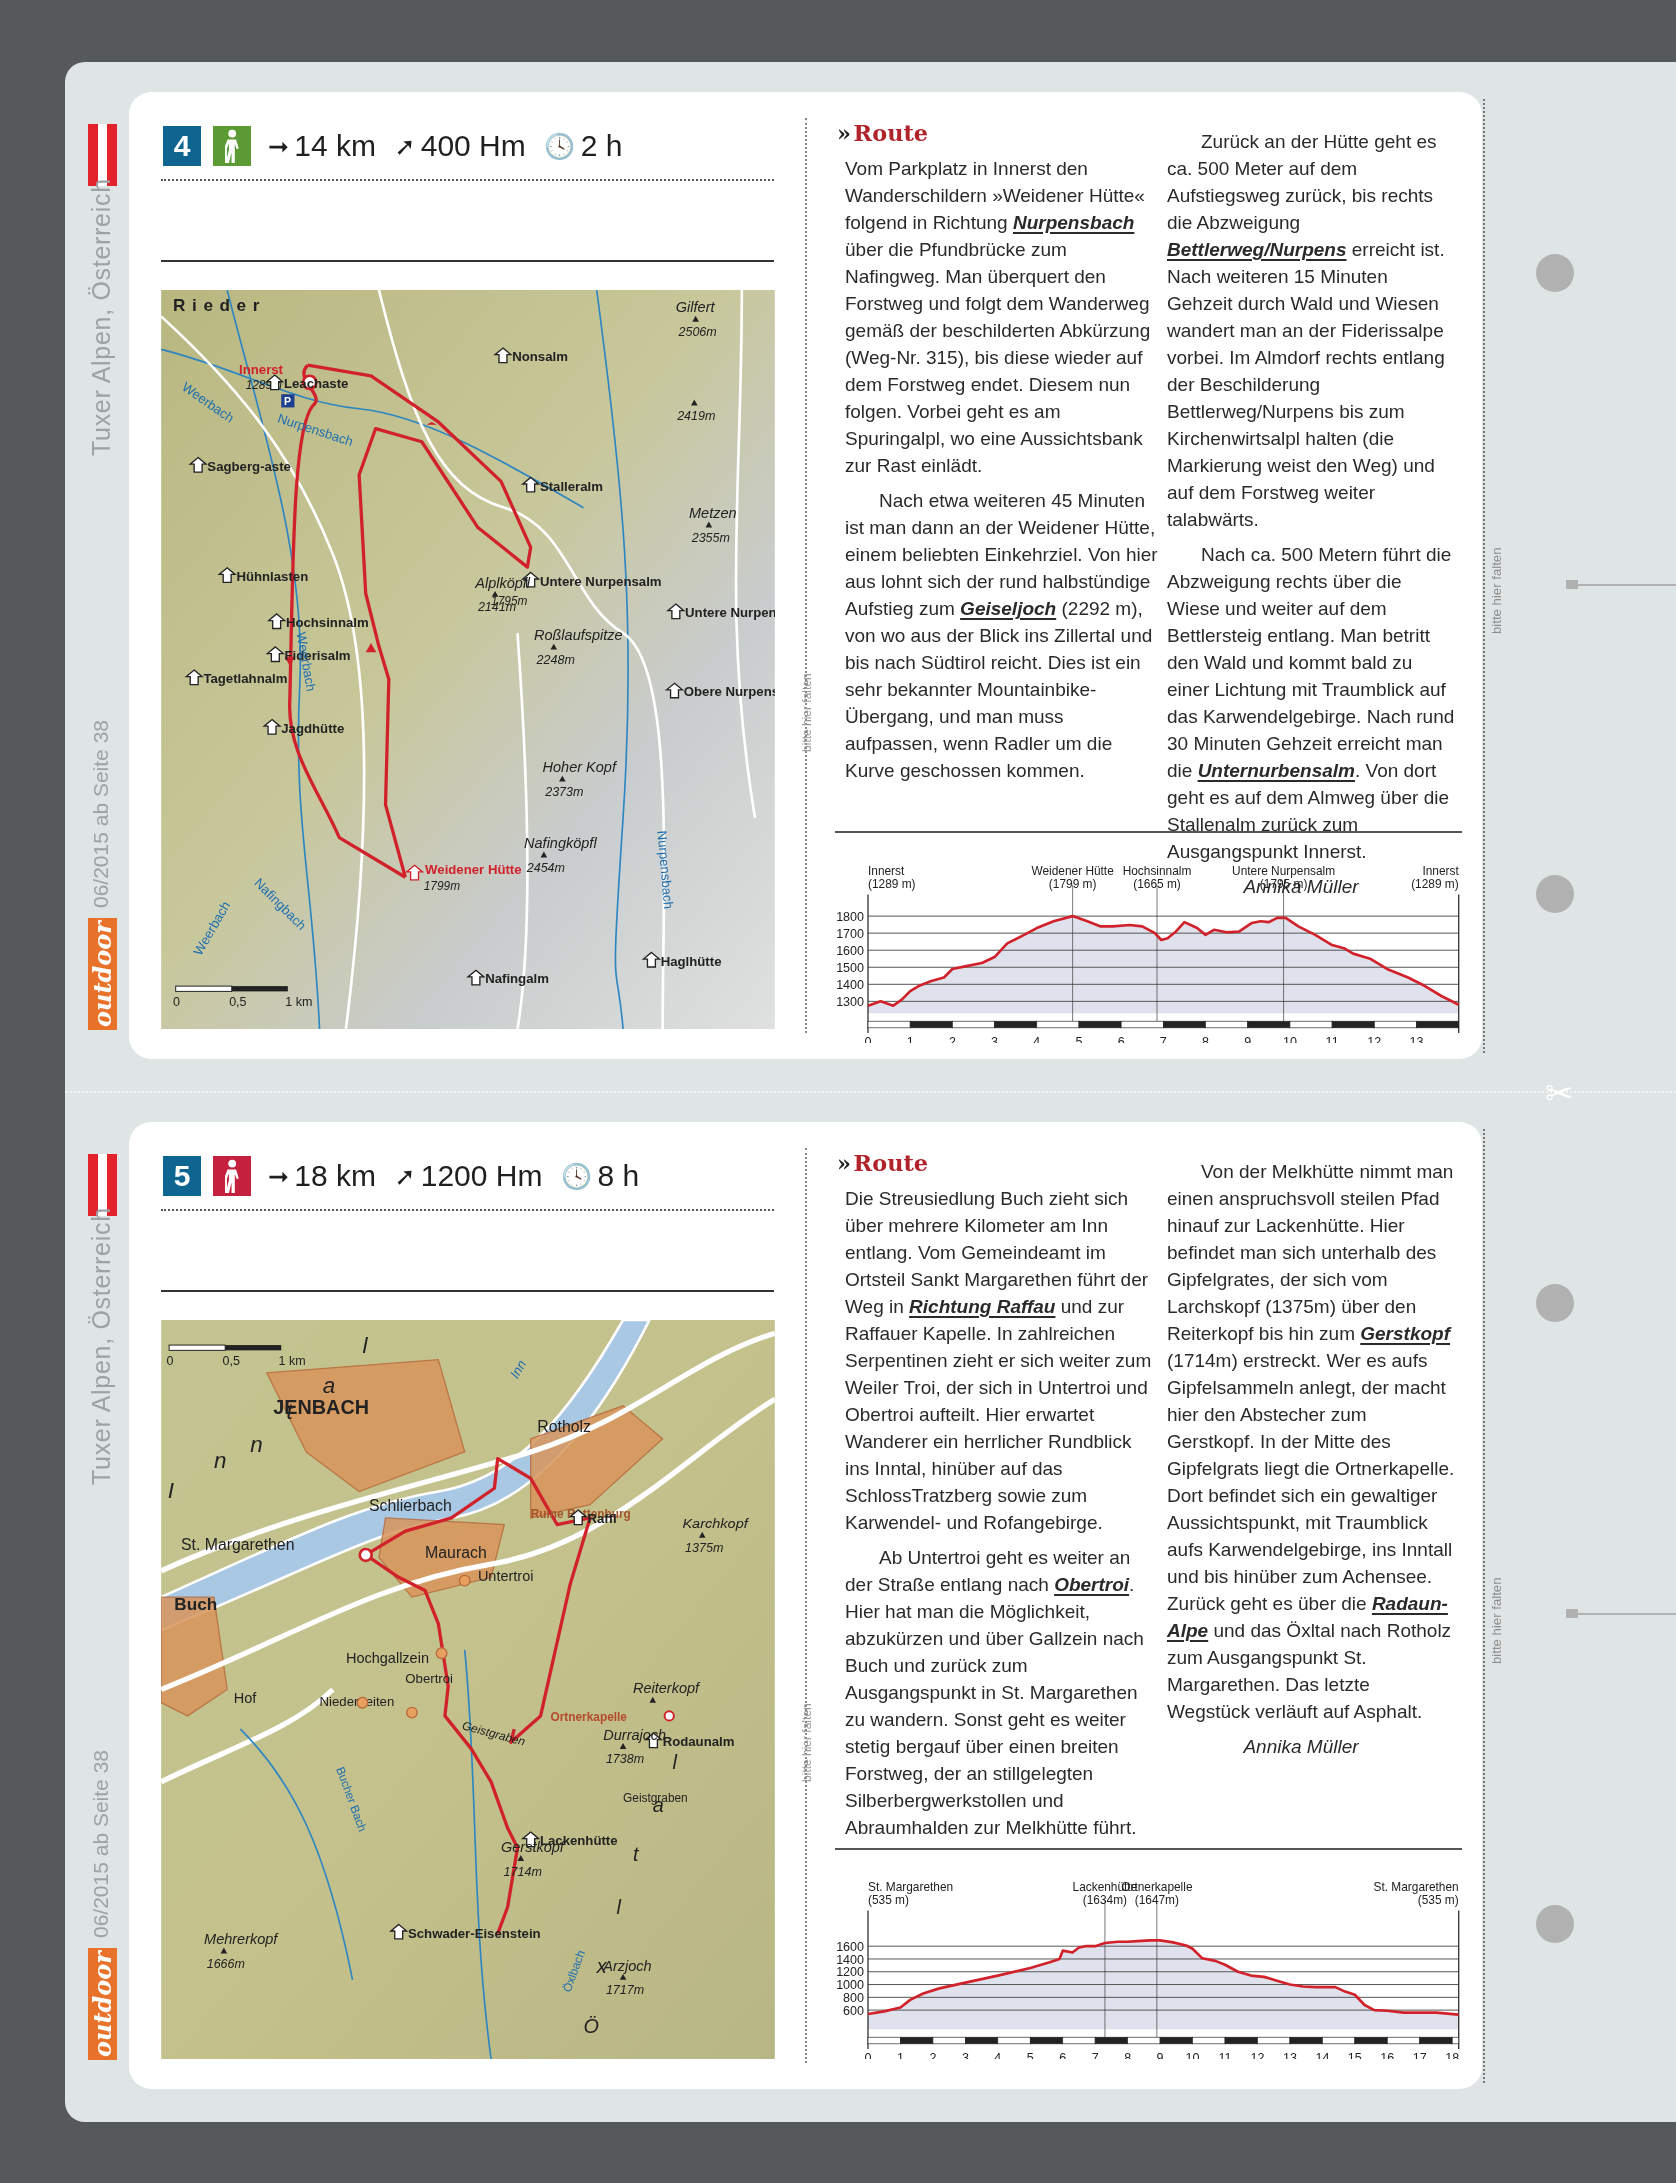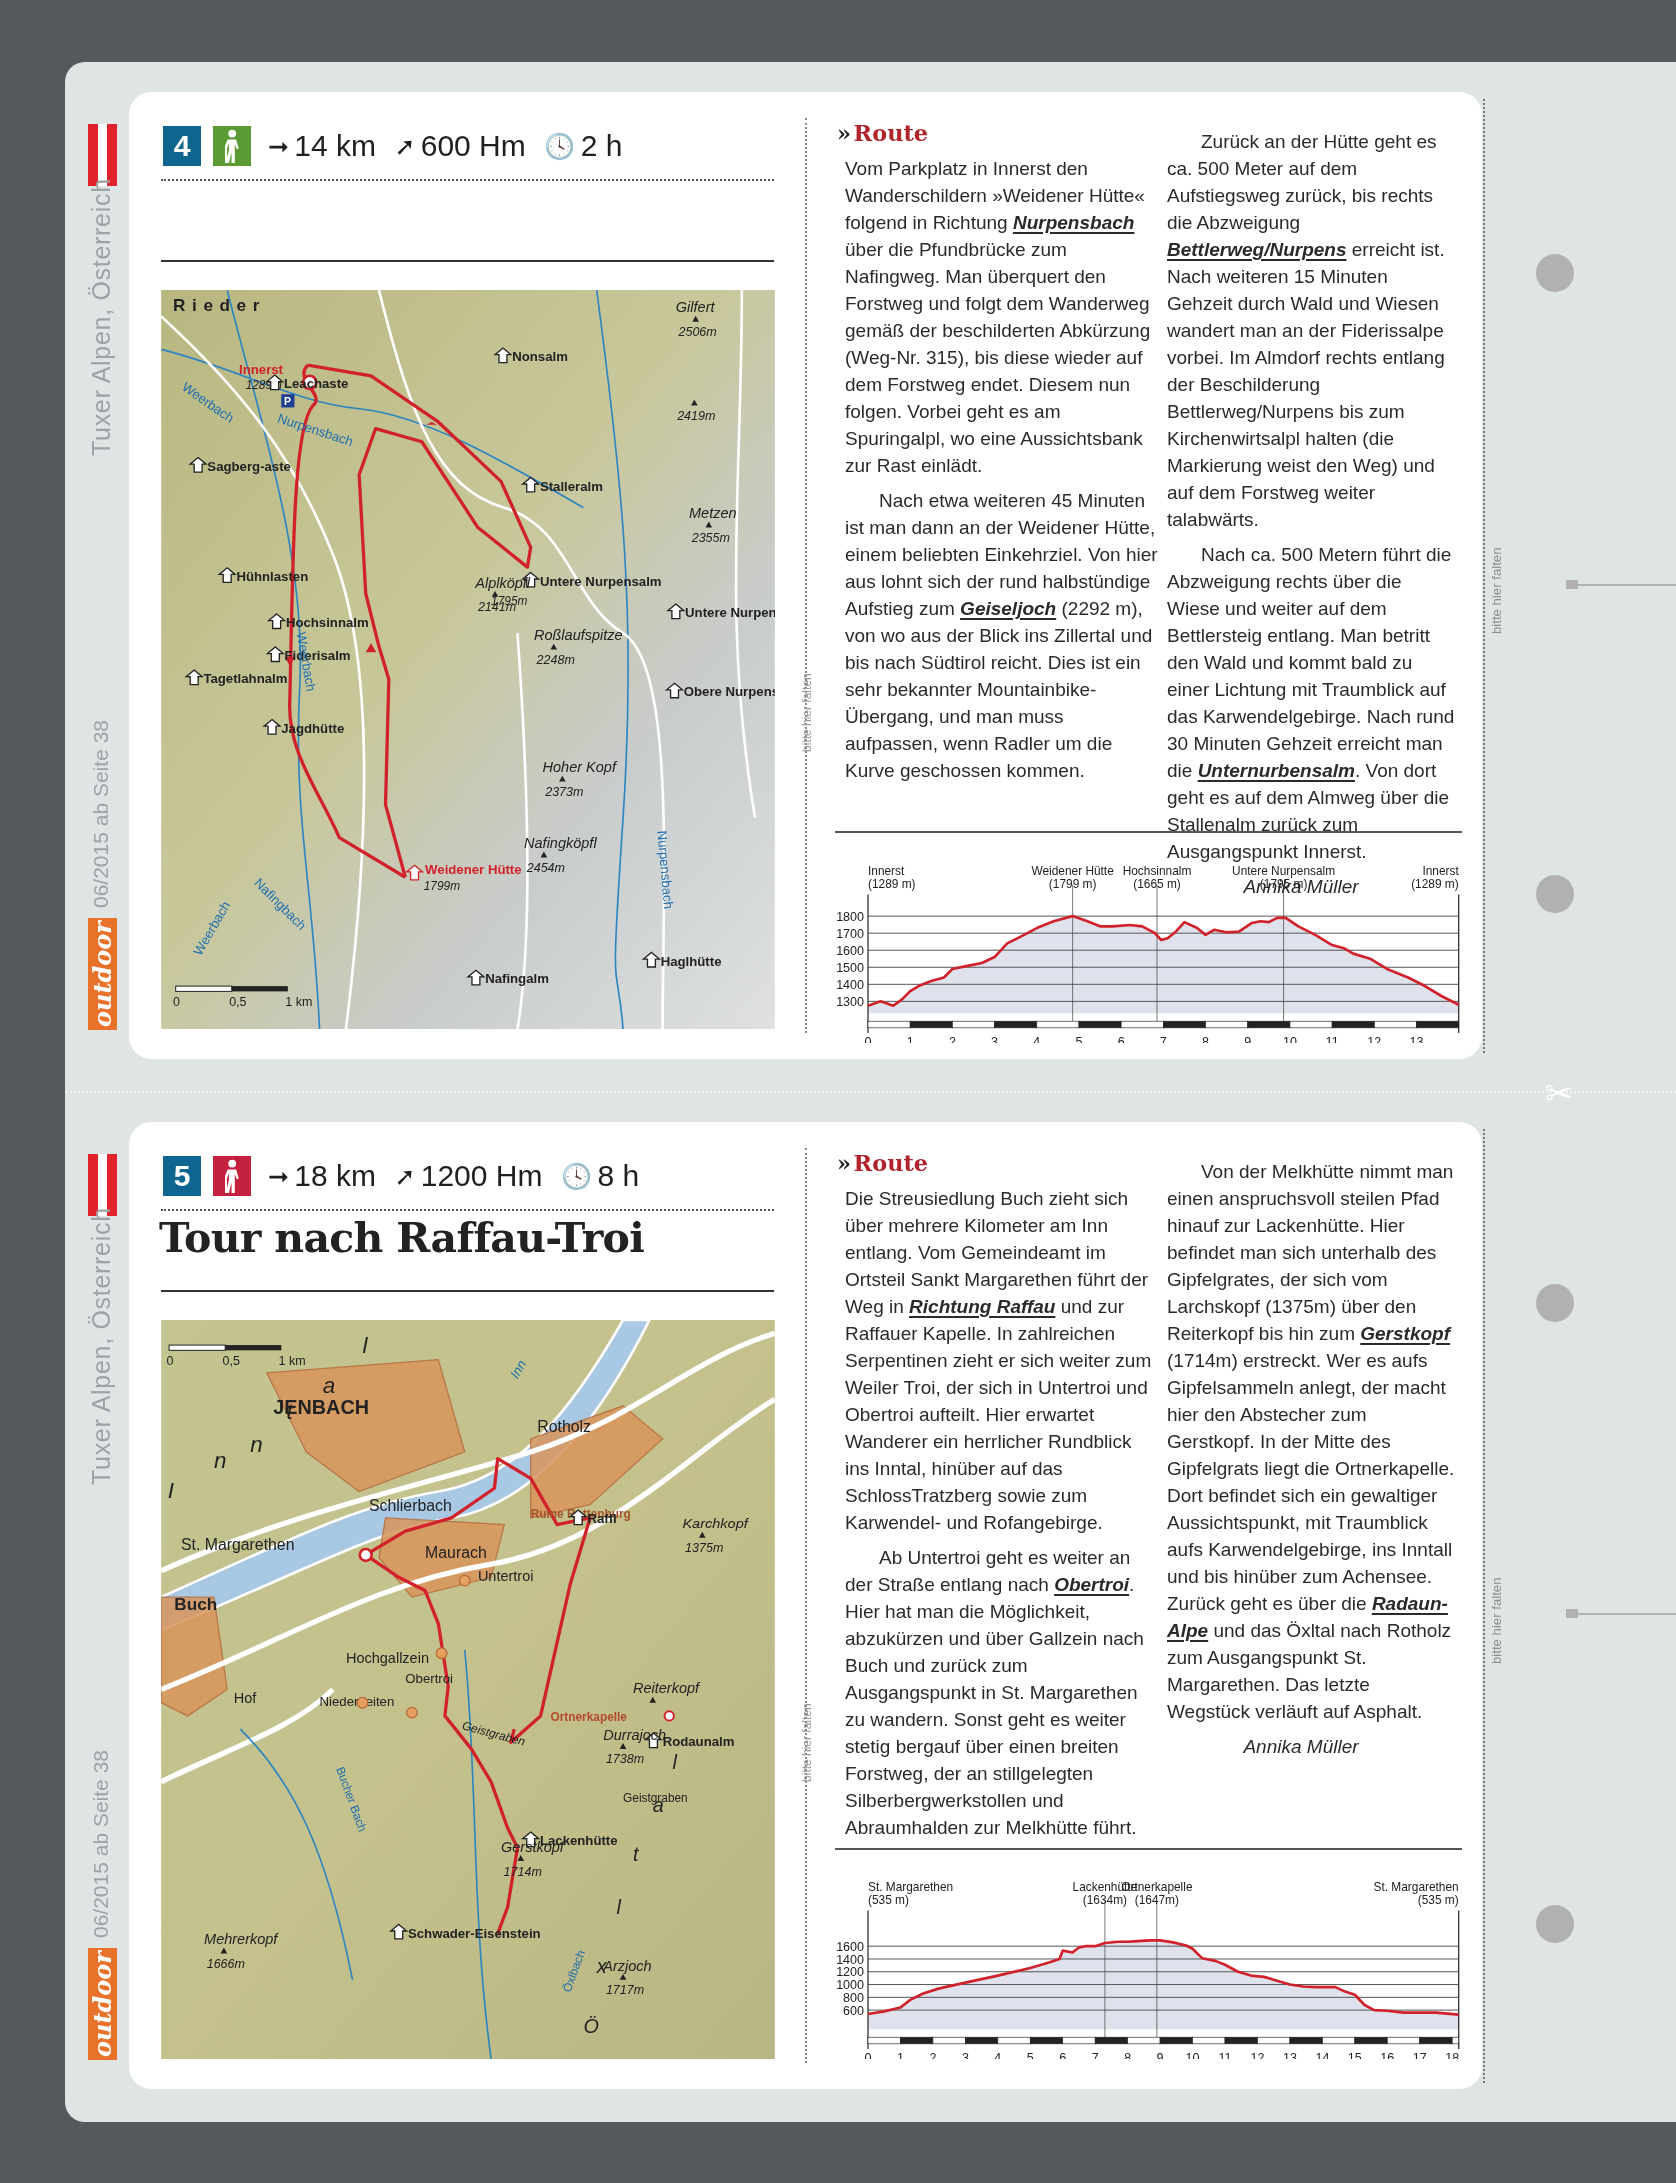--- a/index.html
+++ b/index.html
@@ -87,21 +87,21 @@
     <div class="act" style="background: rgb(92, 154, 52);">
       <svg width="26.4" height="34" viewBox="0 0 40 52">
           <circle cx="20" cy="7" r="6" fill="#fff"></circle>
           <path d="M13 16h13l4 14-3 1-3-8v29h-5V36l-4 16h-5l5-20V22l-3 8v22H9V26z" fill="#fff"></path>
         </svg>
     </div>
     <div class="stats">
       <span class="ic">➞</span>
         <span class="val">14 km</span>
       <span class="ic">➚</span>
-        <span class="val">600 Hm</span>
+        <span class="val">400 Hm</span>
       <span class="ic">🕓</span>
         <span class="val">2 h</span>
     </div>
   </div>
   <div class="dots"></div>
   <div class="rule"></div>
   <div class="map"><svg width="614" height="739" viewBox="0 0 930 1120">
         <defs>
           <linearGradient id="relief0" x1="0" y1="0" x2="1" y2="1">
             <stop offset="0" stop-color="#b9b780"></stop>
@@ -281,21 +281,20 @@
     <div class="stats">
       <span class="ic">➞</span>
         <span class="val">18 km</span>
       <span class="ic">➚</span>
         <span class="val">1200 Hm</span>
       <span class="ic">🕓</span>
         <span class="val">8 h</span>
     </div>
   </div>
   <div class="dots"></div>
-  <div class="title"><span>Tour nach Raffau-Troi</span> <small></small></div>
   <div class="rule"></div>
   <div class="map"><svg width="614" height="739" viewBox="0 0 930 1120">
         <defs>
           <linearGradient id="relief1" x1="0" y1="0" x2="1" y2="1">
             <stop offset="0" stop-color="#c3c490"></stop>
             <stop offset="0.5" stop-color="#c4c18c"></stop>
             <stop offset="1" stop-color="#b8b684"></stop>
           </linearGradient>
         </defs>
         <rect x="0" y="0" width="930" height="1120" fill="url(#relief1)"></rect>

